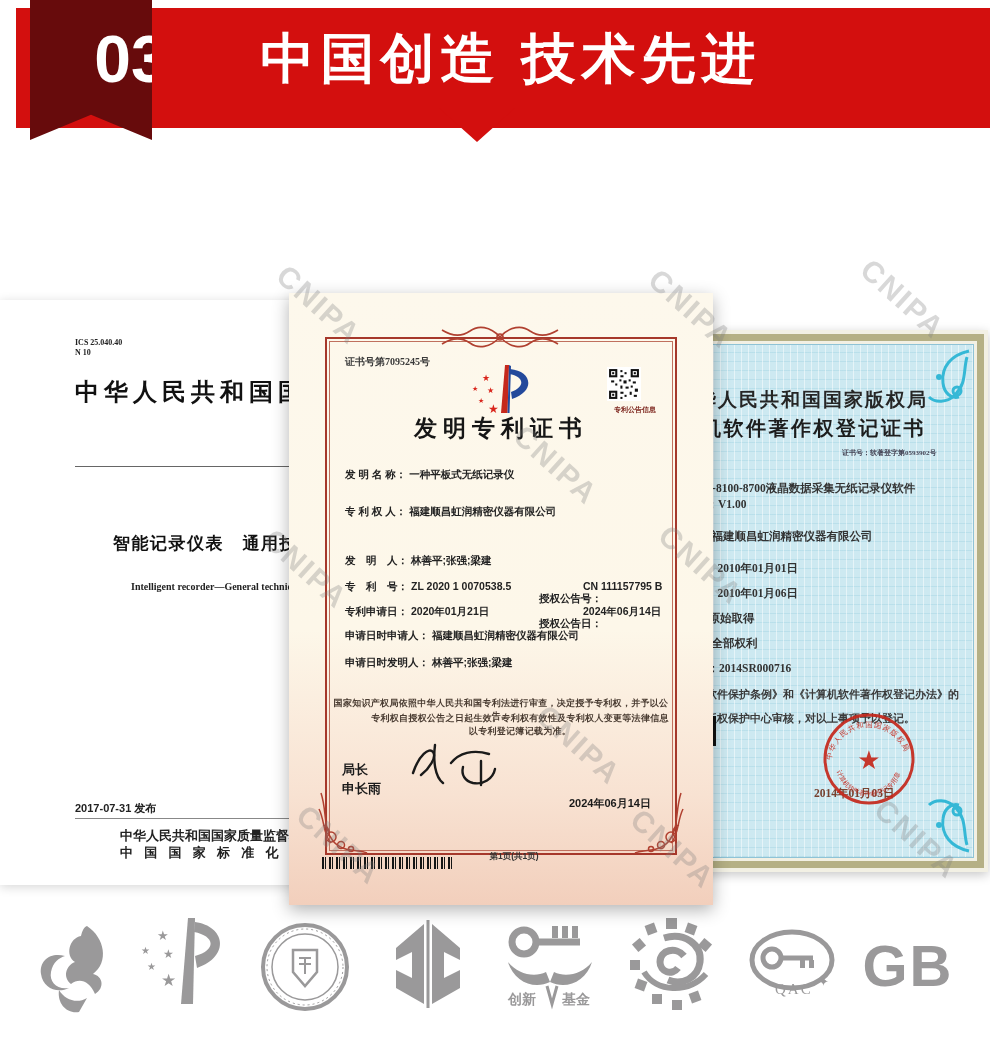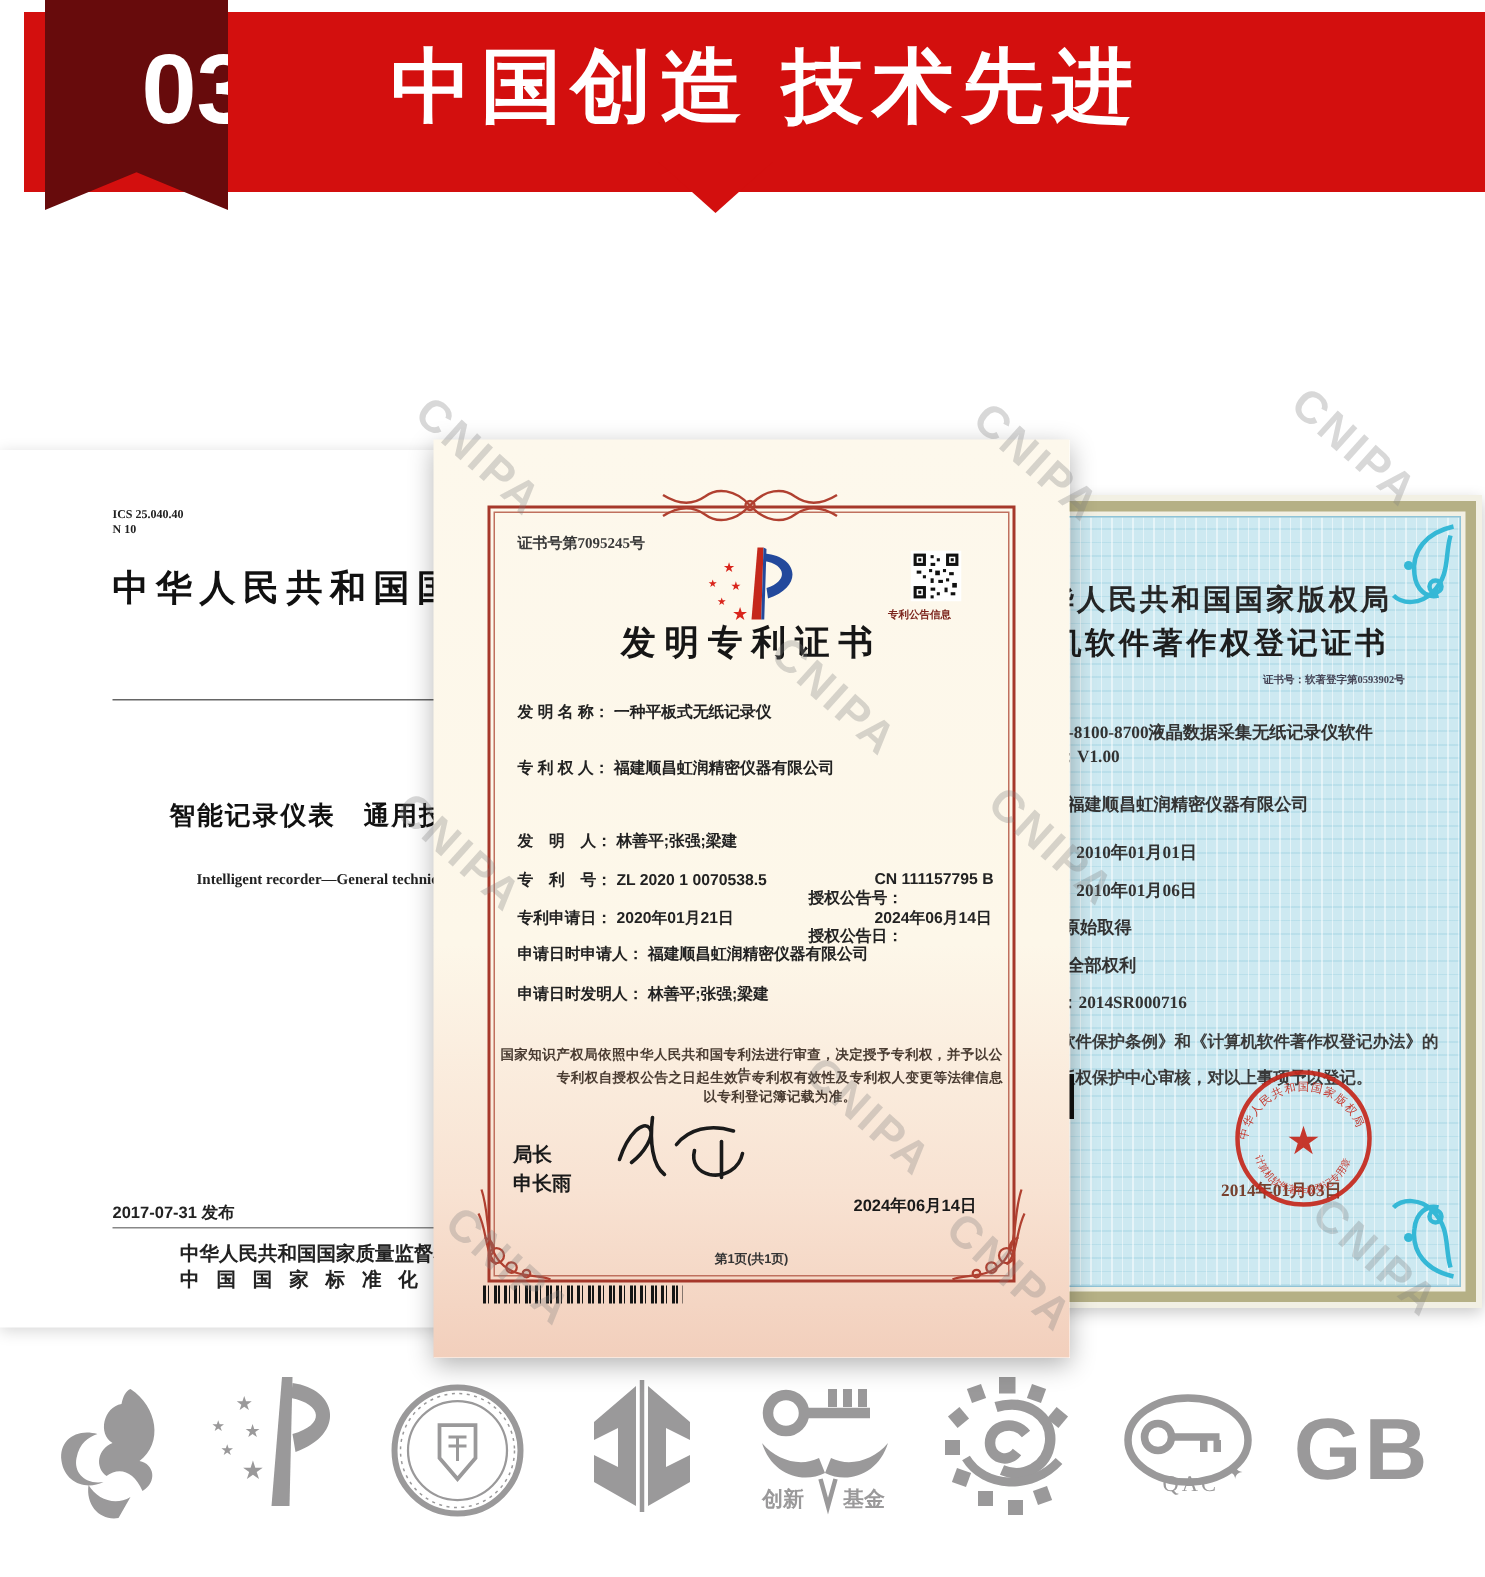--- a/index.html
+++ b/index.html
@@ -64,36 +64,36 @@
   .pat{position:absolute;left:289px;top:293px;width:424px;height:612px;z-index:3;
     background:linear-gradient(180deg,#fdf8ec 0%,#fdf7e9 55%,#f8e2d2 82%,#f2cfbc 100%);
     box-shadow:0 5px 16px rgba(0,0,0,.30);}
   .pat-border{position:absolute;left:36px;top:44px;right:36px;bottom:50px;border:2.5px solid #a6382b;}
   .pat-border::after{content:"";position:absolute;inset:2px;border:1px solid #c0705e;}
   .pat-ornament{position:absolute;left:151px;top:28px;width:120px;height:32px;}
   .pat-no{position:absolute;left:56px;top:62px;font-size:10px;font-family:"Liberation Serif",serif;
     font-weight:bold;color:#3a3a3a;}
   .pat-logo{position:absolute;left:181px;top:70px;width:64px;height:52px;}
   .pat-qr{position:absolute;left:318px;top:74px;width:34px;height:34px;}
-  .pat-qr-cap{position:absolute;left:303px;top:112px;width:64px;text-align:left;font-size:7px;
+  .pat-qr-cap{position:absolute;left:303px;top:112px;width:64px;text-align:right;font-size:7px;
     font-weight:bold;color:#7c241c;font-family:"Liberation Serif",serif;}
   .pat-title{position:absolute;left:0;top:120px;width:100%;text-align:center;
     font-family:"Liberation Serif",serif;font-size:23px;font-weight:bold;letter-spacing:6px;color:#161616;}
   .pf{position:absolute;left:56px;right:38px;white-space:nowrap;font-size:10.5px;font-weight:bold;color:#222;}
   .pf .v{margin-left:3px;}
   .pf .l2{position:absolute;left:194px;margin-top:12px;}
   .pf .v2{position:absolute;left:238px;}
   .pat-legal{position:absolute;left:42px;right:42px;text-align:center;font-size:9px;
     letter-spacing:.3px;color:#4a3c32;font-family:"Liberation Serif",serif;font-weight:bold;}
   .pat-chief1{position:absolute;left:53px;top:468px;font-size:13px;font-weight:bold;color:#1a1a1a;}
   .pat-chief2{position:absolute;left:53px;top:487px;font-size:13px;font-weight:bold;color:#1a1a1a;}
   .pat-sig{position:absolute;left:110px;top:446px;width:118px;height:52px;}
   .pat-date{position:absolute;left:280px;top:503px;font-size:11px;font-weight:bold;color:#1a1a1a;}
-  .pat-page{position:absolute;left:0;top:541px;width:100%;text-align:center;font-size:8.5px;
-    font-weight:bold;color:#333;}
+  .pat-page{position:absolute;left:0;top:558px;width:100%;text-align:center;font-size:8.5px;
+    font-weight:bold;color:#333;padding-left:13px;}
   .pat-barcode{position:absolute;left:33px;top:564px;width:133px;height:12px;
     background:repeating-linear-gradient(90deg,#151515 0 2px,transparent 2px 3px,#151515 3px 4px,transparent 4px 7px);}
   .pat-corner{position:absolute;width:52px;height:64px;}
   .pat-corner.bl{left:28px;top:498px;}
   .pat-corner.br{right:28px;top:498px;transform:scaleX(-1);}
   
   .logos{position:absolute;left:0;top:912px;width:990px;height:120px;z-index:1;}
   .logo{position:absolute;top:0;width:100px;height:110px;}
 </style>
 </head>

